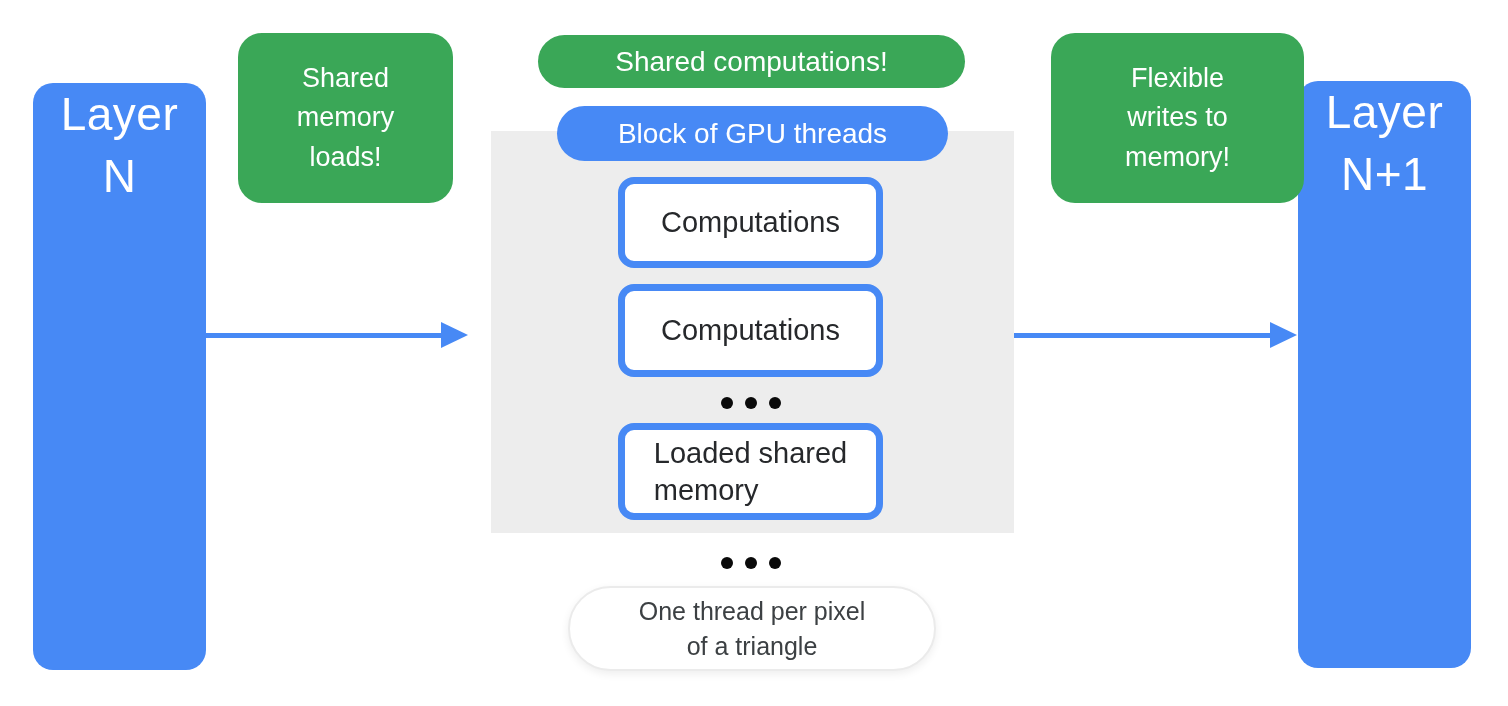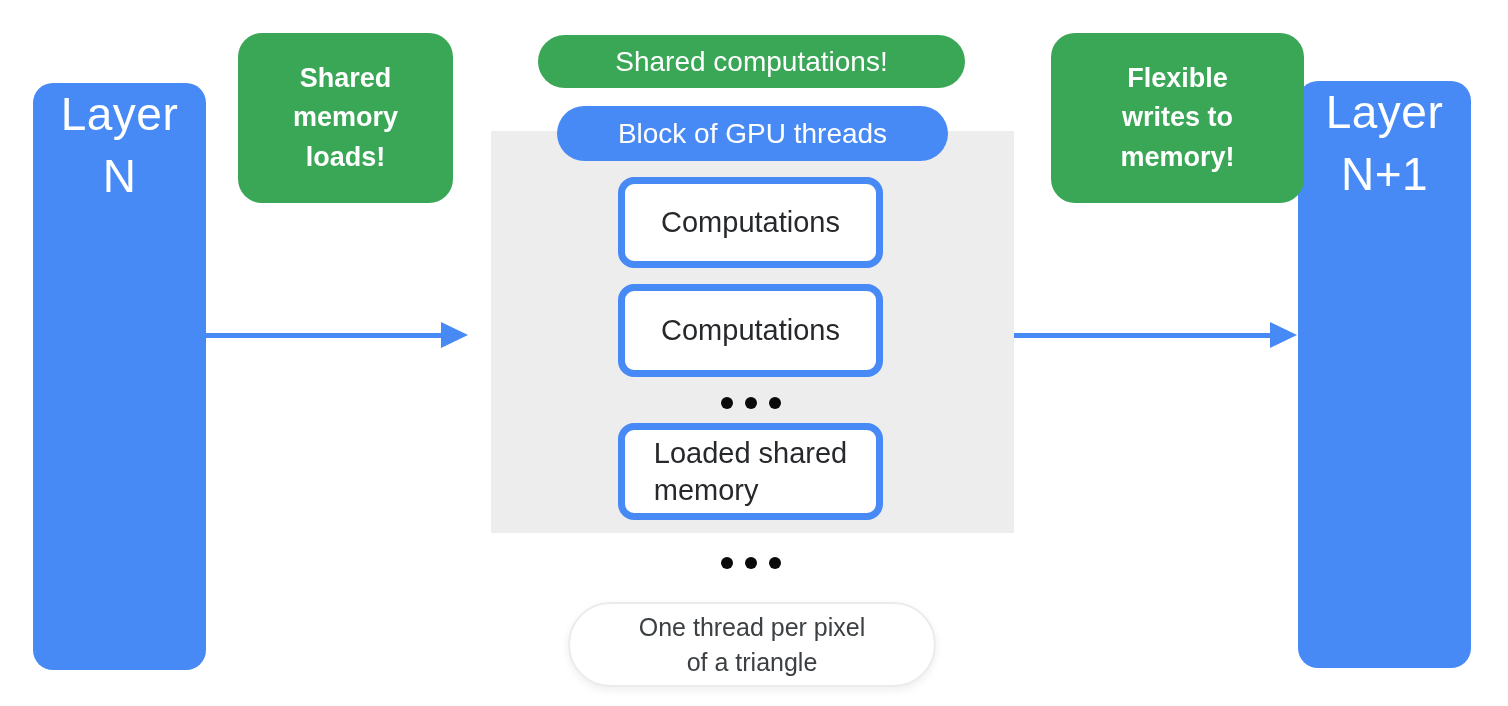--- a/index.html
+++ b/index.html
@@ -38,21 +38,21 @@
   
   .green-box {
     position: absolute;
     background: #3AA757;
     border-radius: 24px;
     display: flex;
     align-items: center;
     justify-content: center;
     text-align: center;
     color: #ffffff;
-    font-weight: bold;
+    font-weight: normal;
     font-size: 27px;
     line-height: 1.45;
   }
   .callout-left  { left: 238px;  top: 33px; width: 215px; height: 170px; }
   .callout-right { left: 1051px; top: 33px; width: 253px; height: 170px; }
 
   
   .pill {
     position: absolute;
     display: flex;
@@ -127,21 +127,20 @@
     border: 2px solid #ebebeb;
     border-radius: 45px;
     box-shadow: 0 3px 8px rgba(0,0,0,0.07);
     display: flex;
     align-items: center;
     justify-content: center;
     text-align: center;
     color: #3C4043;
     font-size: 25px;
     line-height: 1.4;
-    margin-top: 16px;
   }
 
   
   .arrow-line {
     position: absolute;
     top: 333px;
     height: 5px;
     background: #4789F5;
   }
   .arrow-head {

